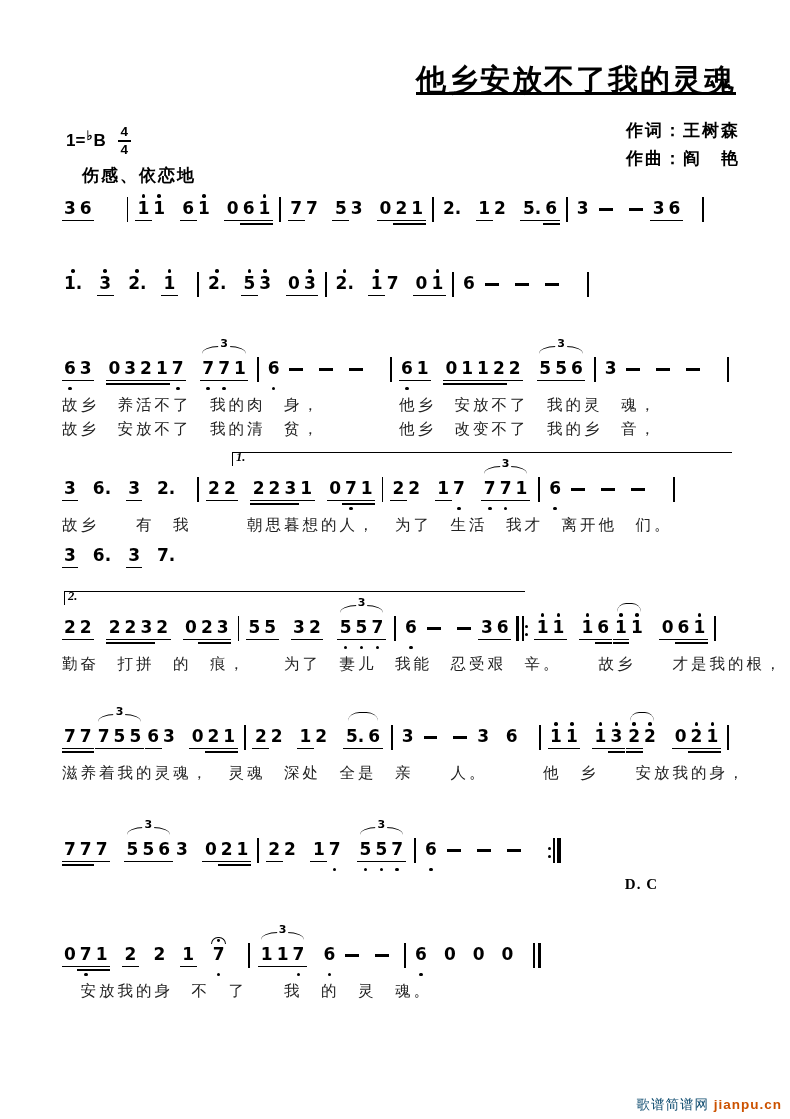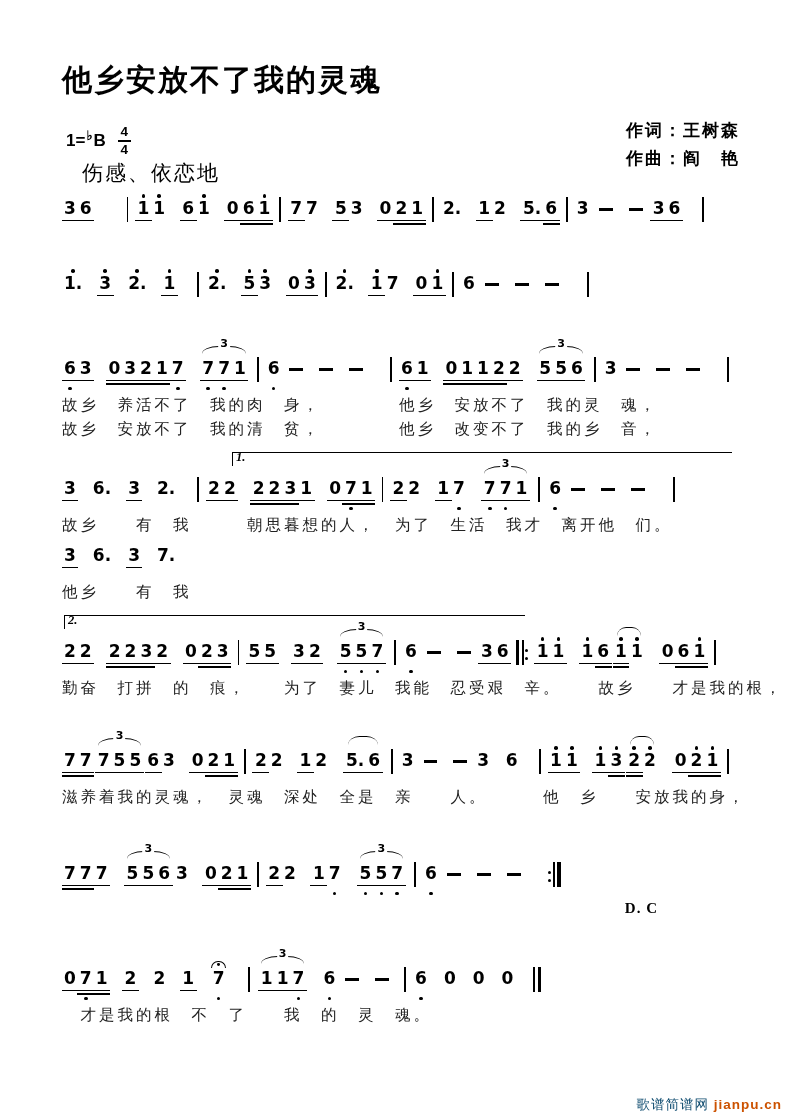--- a/index.html
+++ b/index.html
@@ -1,26 +1,26 @@
 <!DOCTYPE html>
 <html><head>
 <meta charset="utf-8">
 <style>
   html,body{margin:0;padding:0;background:#fff;}
   .page{width:790px;height:1119px;position:relative;background:#fff;overflow:hidden;
         font-family:"Liberation Sans",sans-serif;color:#000;}
   .content{padding:0 54px 0 62px;}
-  .title{margin-top:60px;text-align:left;font-size:30px;font-weight:800;letter-spacing:2px;}
+  .title{margin-top:60px;text-align:right;font-size:30px;font-weight:800;letter-spacing:2px;text-decoration:underline;}
   .meta{margin-top:22px;position:relative;height:66px;}
   .keysig{position:absolute;left:4px;top:2px;font-weight:700;font-size:17px;display:flex;align-items:center;}
   .flat{position:relative;top:-5px;font-size:13px;font-weight:700;margin:0 1px;}
   .ts{display:inline-flex;flex-direction:column;align-items:center;margin-left:12px;font-size:13.5px;font-weight:800;line-height:1;}
   .ts-line{width:13px;height:1.7px;background:#000;margin:1.5px 0;}
   .credits{position:absolute;right:-4px;top:-6px;font-size:17px;font-weight:700;line-height:28px;letter-spacing:2px;text-align:right;}
-  .mood{position:absolute;left:20px;bottom:2px;font-size:21px;font-weight:400;letter-spacing:2px;}
+  .mood{position:absolute;left:20px;bottom:2px;font-size:17px;font-weight:700;letter-spacing:2px;}
 
   
   #score{margin-top:2px;}
   .system{position:relative;}
   #score .system:nth-child(1){margin-bottom:34px;}
   #score .system:nth-child(2){margin-bottom:44px;}
   #score .system:nth-child(3){margin-bottom:12px;}
   #score .system:nth-child(4){margin-bottom:12px;padding-top:17px;}
   #score .system:nth-child(5){margin-bottom:44px;padding-top:17px;}
   #score .system:nth-child(6){margin-bottom:48px;}
@@ -901,21 +901,20 @@
               <span class="bot"></span>
             </span>
             <span class="sp"></span>
             <span class="note">
               <span class="top"></span>
               <span class="num">7.</span>
               <span class="uls"></span>
               <span class="bot"></span>
             </span>
           </div>
-          <div class="lyrics-row"><span>他乡　　有　我</span></div>
         </div>
         <div class="system">
           <div class="volta volta-b">
             <span>2.</span>
           </div>
           <div class="notes-row">
             <span class="note">
               <span class="top"></span>
               <span class="num">2</span>
               <span class="uls">
@@ -1783,21 +1782,21 @@
               <span class="uls"></span>
               <span class="bot"></span>
             </span>
             <span class="sp"></span>
             <span class="rbar">
               <i class="thin"></i>
               <i class="gap2"></i>
               <i class="thick"></i>
             </span>
           </div>
-          <div class="lyrics-row"><span>　才是我的根　不　了　　我　的　灵　魂。</span></div>
+          <div class="lyrics-row"><span>　安放我的身　不　了　　我　的　灵　魂。</span></div>
         </div>
       </div>
 
   </div>
 
   <div class="watermark">
     <span class="wm-site">歌谱简谱网</span>
     <span class="wm-url">jianpu.cn</span>
   </div>
 </div>

